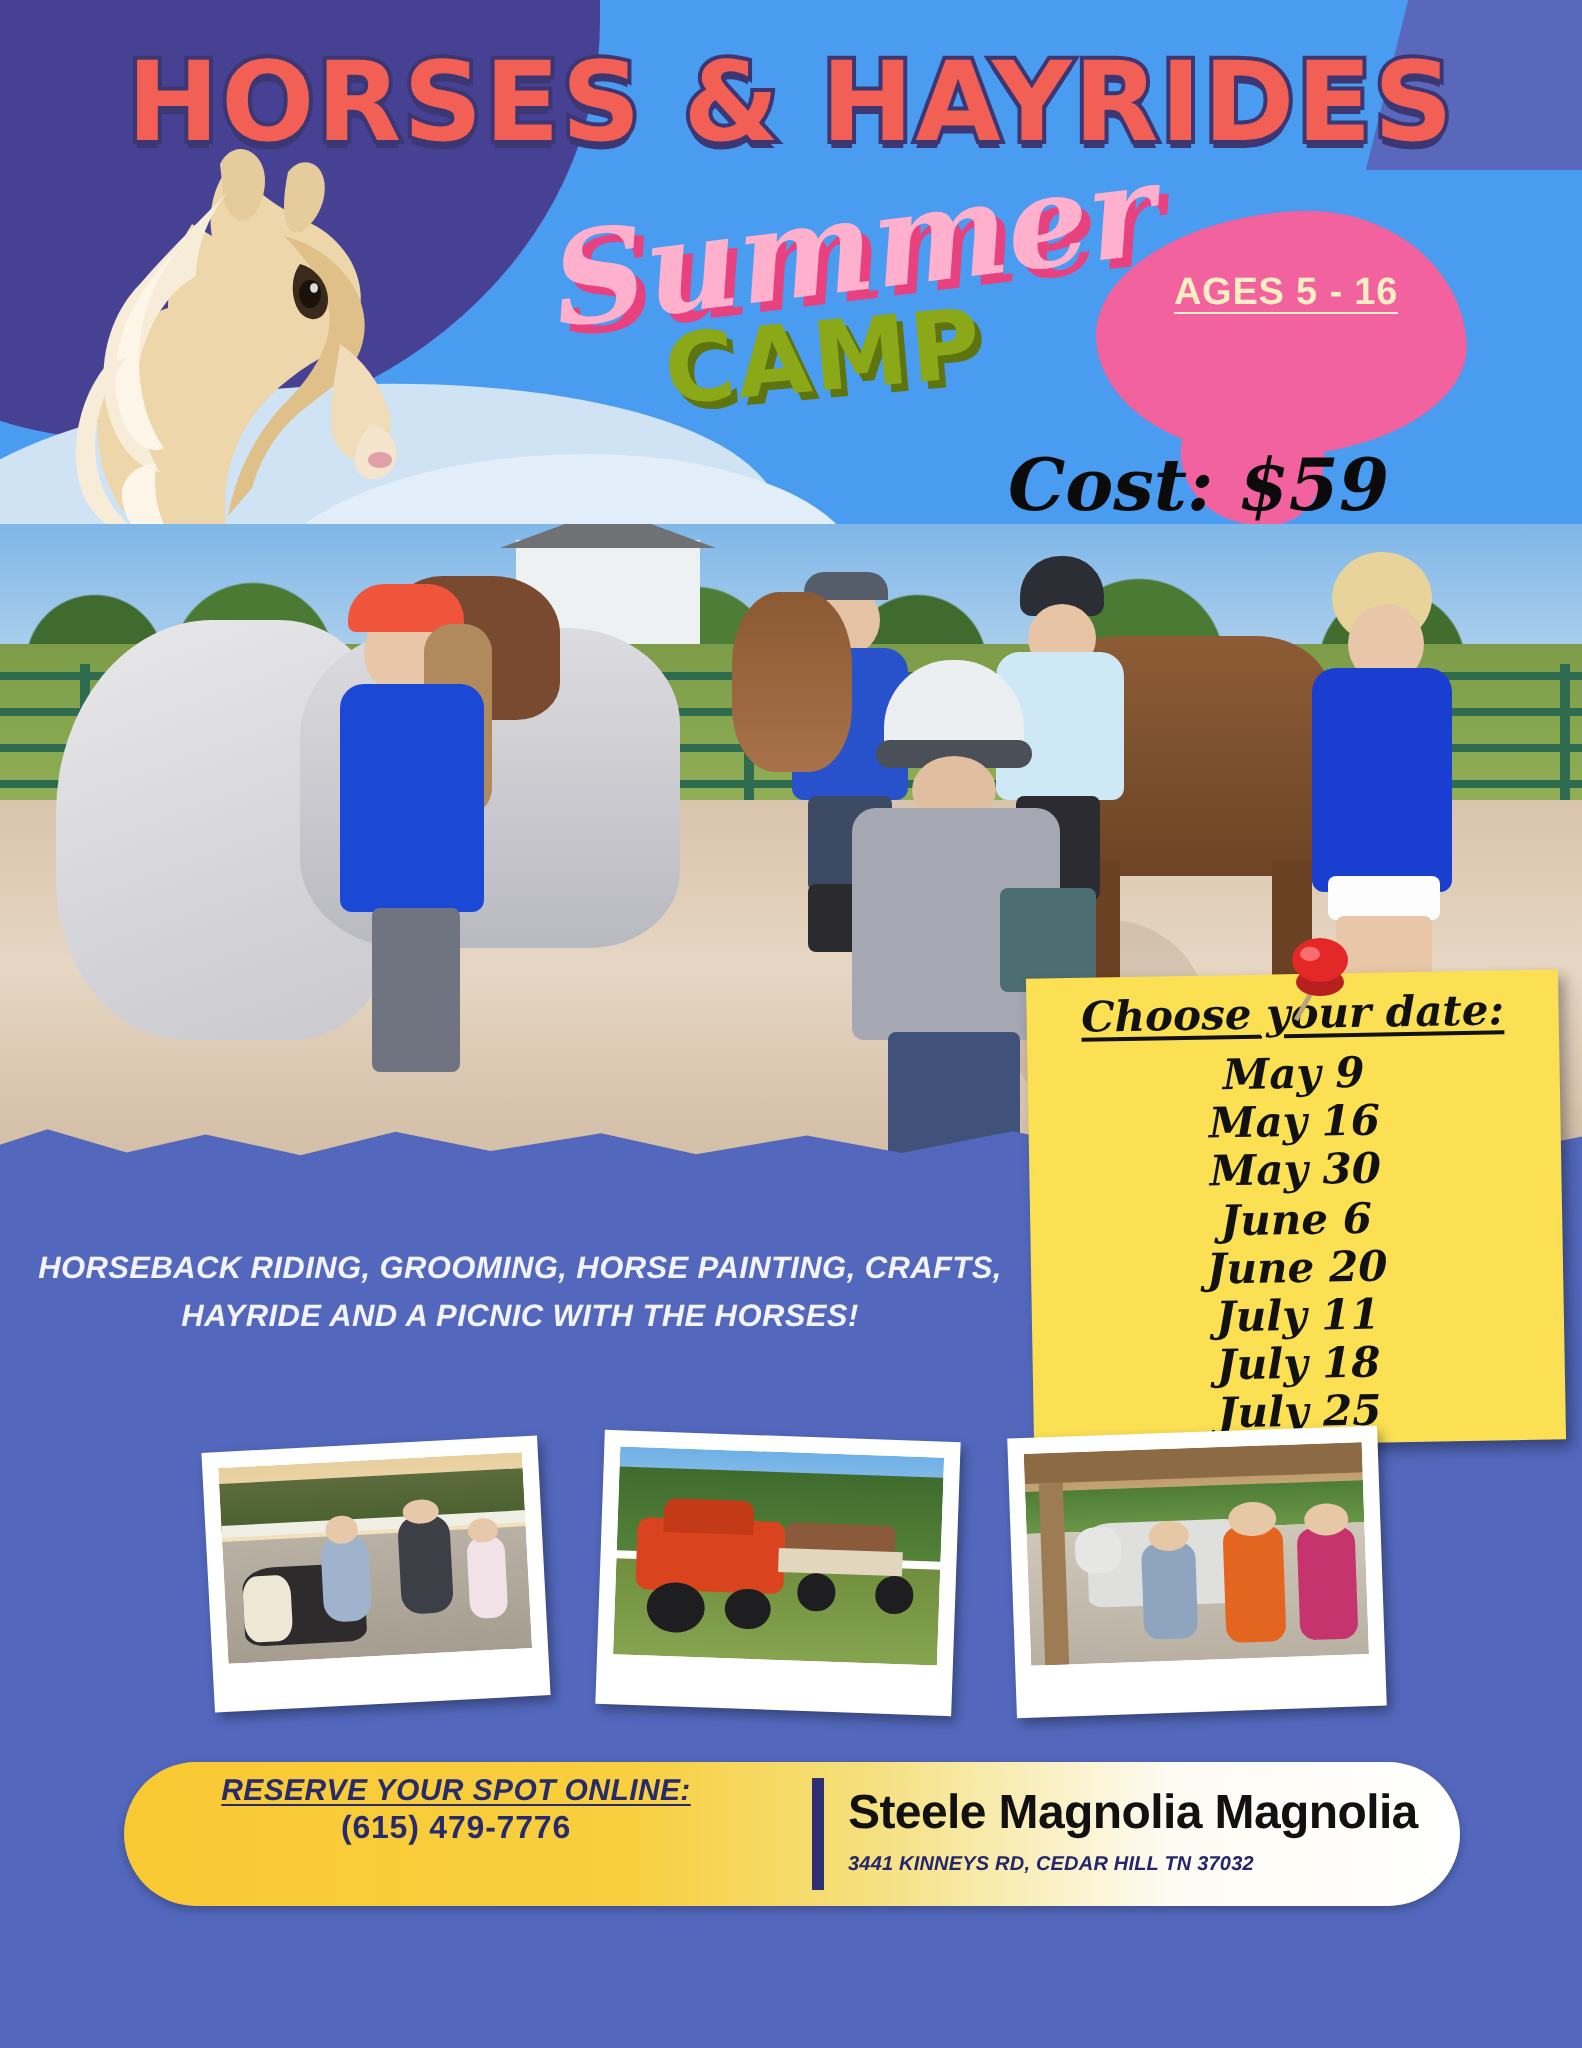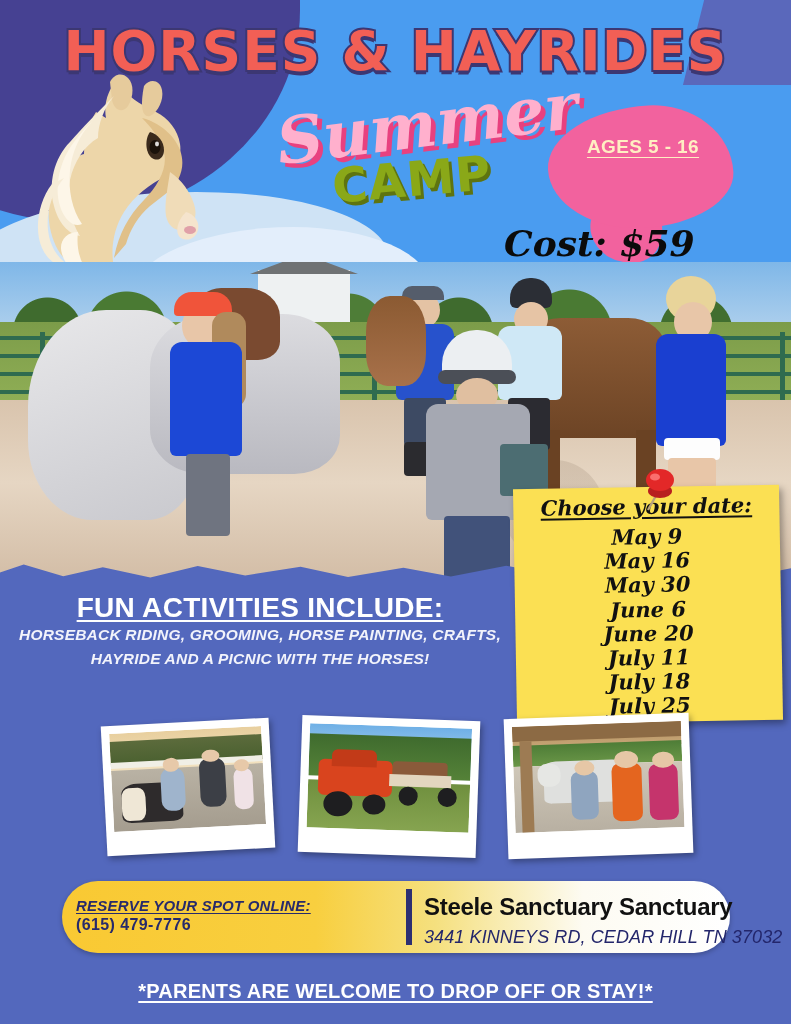--- a/index.html
+++ b/index.html
@@ -186,28 +186,28 @@
   .sc .tree{position:absolute;left:0;top:14%;width:100%;height:30%;background:linear-gradient(#3f6b2e,#4e7d37);}
   .sc .grnd{position:absolute;left:0;bottom:0;width:100%;height:58%;}
 
   
   .contact{
     position:absolute;left:62px;top:881px;width:668px;height:72px;
     border-radius:36px;
     background:linear-gradient(90deg,#f9c933 0%,#f8cf3f 38%,#f5e07f 56%,#fdfbf2 78%,#ffffff 100%);
     box-shadow:0 2px 5px rgba(0,0,0,.25);
   }
-  .c-left{position:absolute;left:14px;top:16px;width:304px;text-align:left;color:#272a6b;}
+  .c-left{position:absolute;left:14px;top:6px;width:304px;text-align:center;color:#272a6b;}
   .c-l1{font-size:15px;font-weight:700;font-style:italic;letter-spacing:.2px;text-decoration:underline;text-underline-offset:2px;}
   .c-l2{font-size:12.5px;font-weight:700;font-style:italic;letter-spacing:-.1px;margin-top:3px;}
   .c-l3{font-size:16px;font-weight:700;margin-top:2px;letter-spacing:.4px;}
   .c-div{position:absolute;left:344px;top:8px;width:6px;height:56px;background:#2c2f72;}
   .c-right{position:absolute;left:362px;top:12px;width:300px;}
   .c-name{font-size:24px;font-weight:700;color:#111;letter-spacing:-.3px;white-space:nowrap;}
-  .c-addr{font-size:18px;font-weight:400;font-style:italic;color:#23266b;margin-top:6px;letter-spacing:.1px;white-space:nowrap;}
+  .c-addr{font-size:10px;font-weight:700;font-style:italic;color:#23266b;margin-top:6px;letter-spacing:.1px;white-space:nowrap;}
 
   .footer-note{
     position:absolute;left:0;top:980px;width:791px;text-align:center;
     color:#ffffff;font-size:20px;font-weight:700;letter-spacing:.2px;
     text-decoration:underline;text-underline-offset:3px;
   }
 </style>
 </head>
 <body>
 
@@ -317,21 +317,20 @@
       <div class="body" style="left:10px;top:58px;width:70px;height:112px;background:#1a3fd0;"></div>
       <div style="position:absolute;left:18px;top:162px;width:56px;height:22px;background:#fdfdfd;border-radius:4px;"></div>
       <div class="legs" style="left:22px;top:182px;width:48px;height:50px;background:#e8c6a8;"></div>
     </div>
 
     <div style="position:absolute;left:500px;top:182px;width:48px;height:52px;background:#4c6d72;border-radius:4px;"></div>
   </div>
 
   <div class="photo-bottom-edge"></div>
 
-  <div class="act-title">FUN ACTIVITIES INCLUDE:</div>
   <div class="act-line act-l2">HAYRIDE AND A PICNIC WITH THE HORSES!</div>
   <div class="act-line act-l1">HORSEBACK RIDING, GROOMING, HORSE PAINTING, CRAFTS,</div>
 
   <div class="note">
     <div class="note-title">Choose your date:</div>
     <div class="note-list">
       <div>May 9</div>
       <div>May 16</div>
       <div>May 30</div>
       <div>June 6</div>
@@ -406,20 +405,19 @@
     </div>
   </div>
 
   <div class="contact">
     <div class="c-left">
       <div class="c-l1">RESERVE YOUR SPOT ONLINE:</div>
       <div class="c-l3">(615) 479-7776</div>
     </div>
     <div class="c-div"></div>
     <div class="c-right">
-      <div class="c-name">Steele Sanctuary Sanctuary</div>
+      <div class="c-name">Steele Magnolia Magnolia</div>
       <div class="c-addr">3441 KINNEYS RD, CEDAR HILL TN 37032</div>
     </div>
   </div>
 
-  <div class="footer-note">*PARENTS ARE WELCOME TO DROP OFF OR STAY!*</div>
 
 </div>
 
 </body></html>

